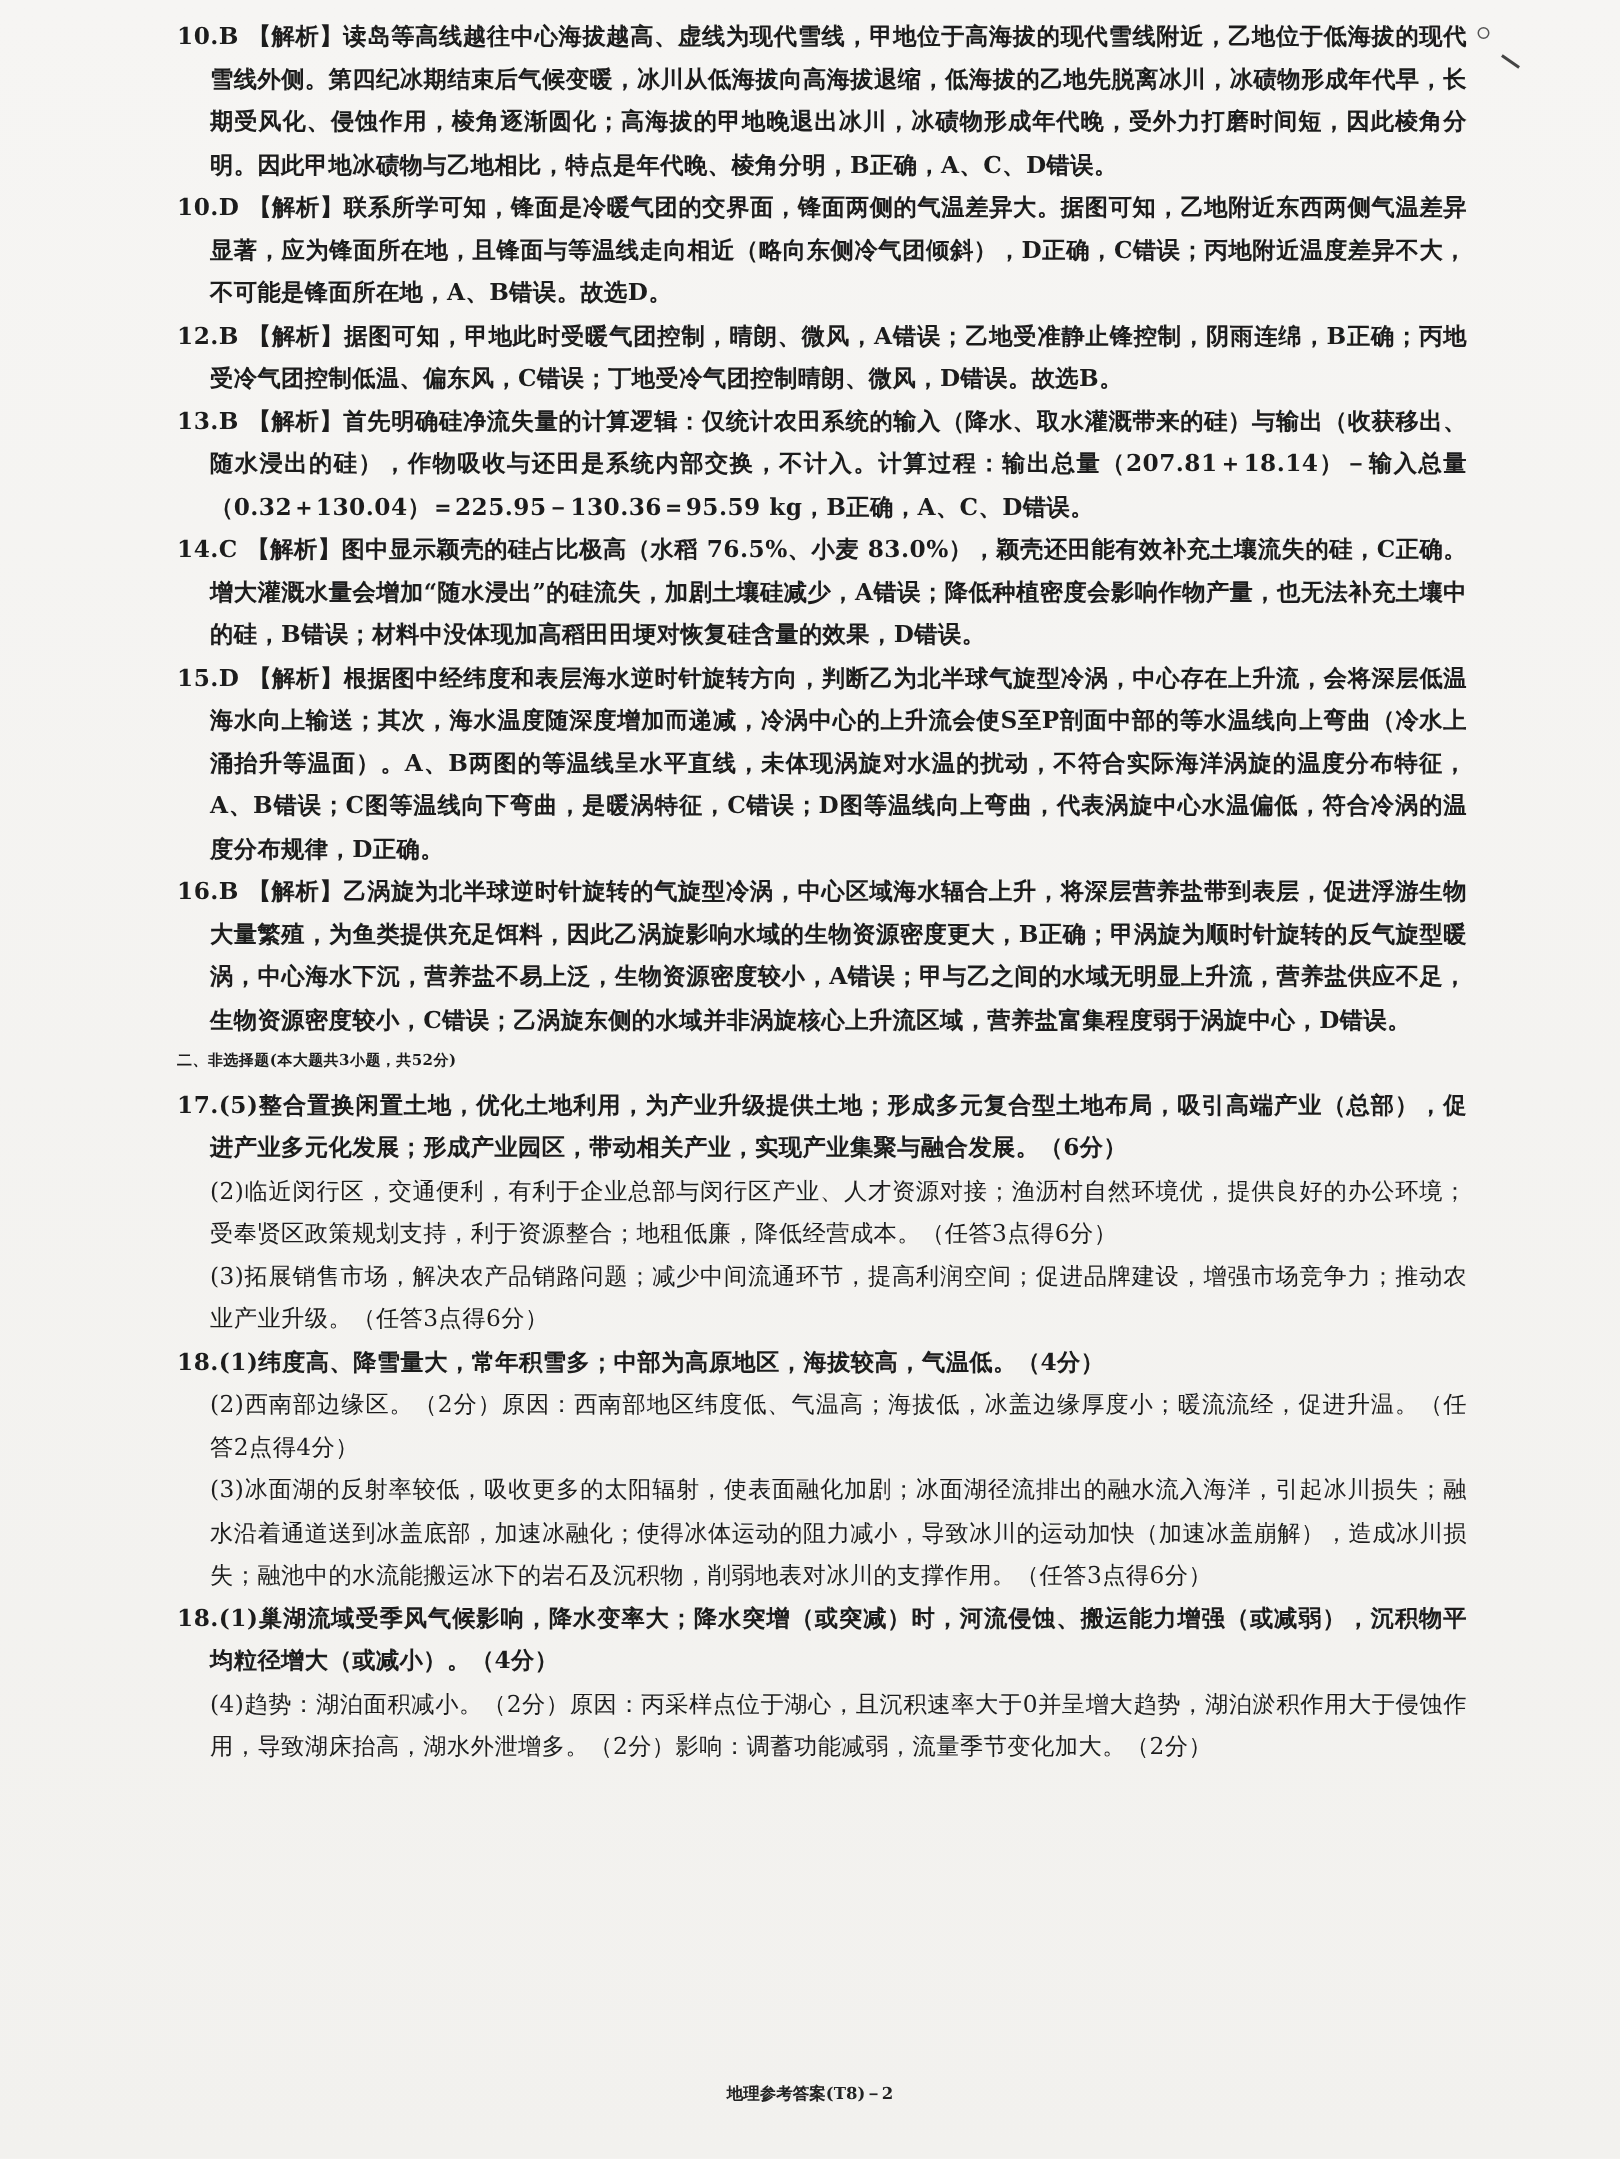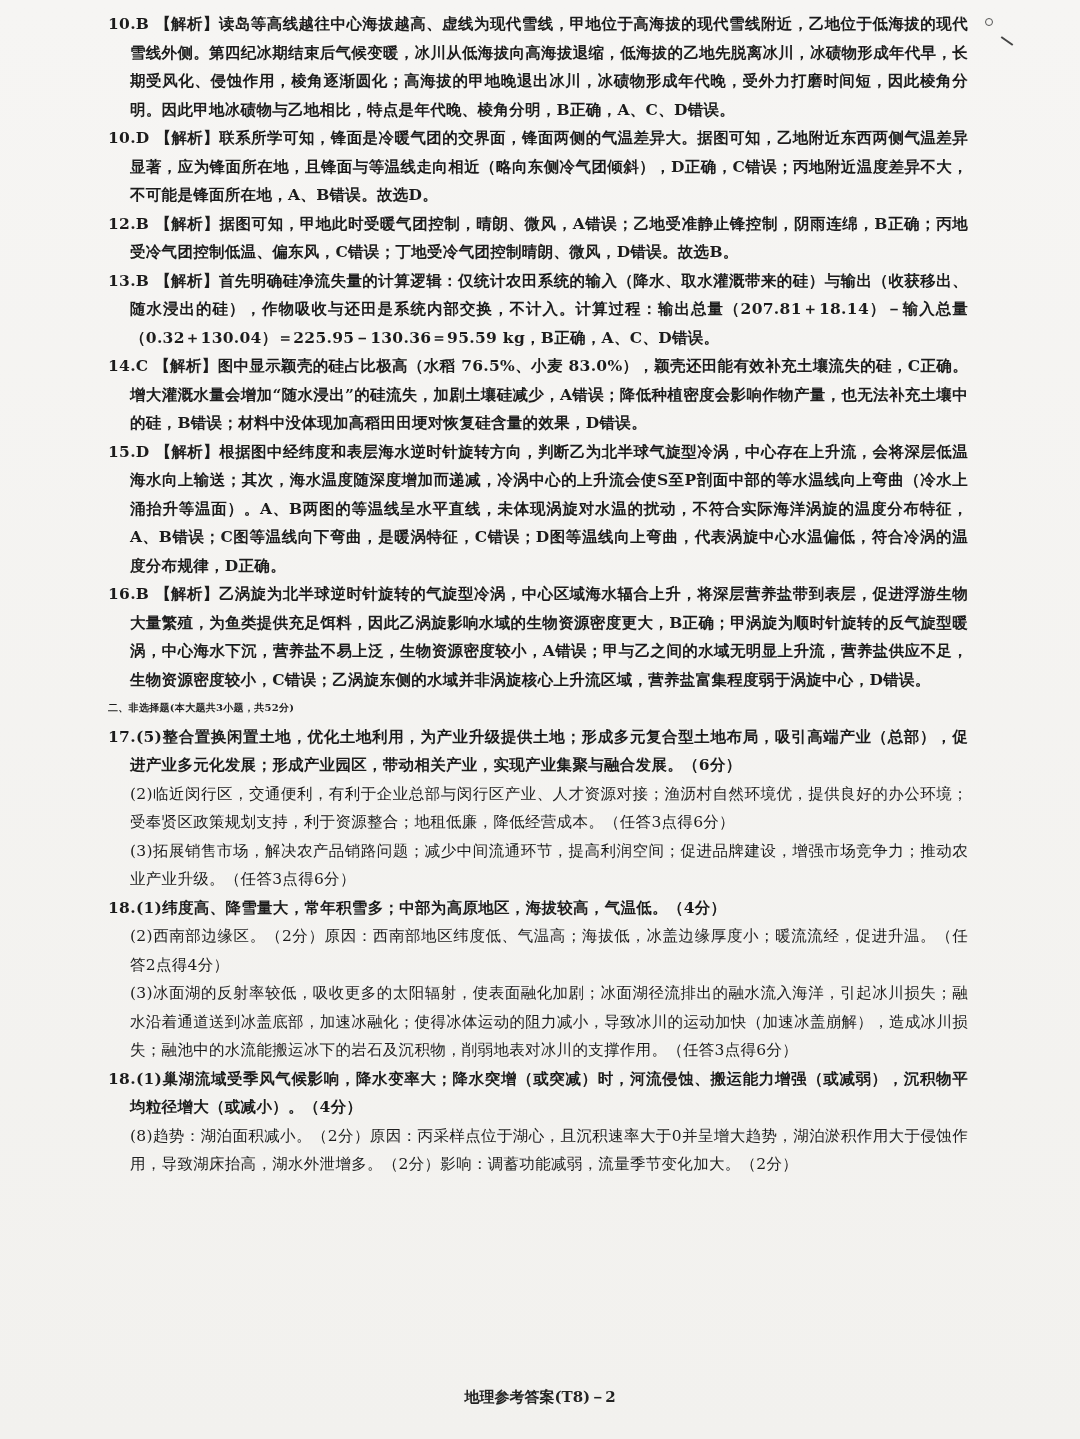--- a/index.html
+++ b/index.html
@@ -8,37 +8,37 @@
     background: #f4f3f1;
     font-family: "DejaVu Serif", "Liberation Serif", serif;
     color: #1c1c1c;
     position: relative;
   }
   .page {
     position: absolute; left: 0; top: 0; width: 1080px; height: 1439px;
     background: linear-gradient(180deg, #f6f5f3 0%, #f2f1ee 100%);
   }
   .content {
-    position: absolute; left: 108px; top: 10px; width: 860px;
+    position: absolute; left: 118px; top: 10px; width: 860px;
   }
   .q {
     font-size: 15.5px; line-height: 28.5px; font-weight: bold;
     text-align: justify; letter-spacing: 0.3px;
     padding-left: 22px; text-indent: -22px;
     margin: 0;
   }
   .q .tag { font-weight: bold; }
   .sub { padding-left: 22px; text-indent: 0; margin: 0;
     font-size: 15.5px; line-height: 28.5px; font-weight: normal; text-align: justify; letter-spacing: 0.3px; }
   .section {
     font-size: 10px; line-height: 28.5px; font-weight: bold; margin: 0; letter-spacing: 0.3px;
   }
   .footer {
     position: absolute; left: 0; width: 1080px; text-align: center;
-    font-size: 15px; font-weight: bold; color: #222;
+    font-size: 11px; font-weight: bold; color: #222;
   }
   .footer.l1 { top: 1388px; }
   .footer.l2 { top: 1440px; font-size: 17px; }
   .mark1 { position: absolute; left: 985px; top: 18px; width: 6px; height: 6px; border-radius: 50%; border: 1.5px solid #555; }
   .mark2 { position: absolute; left: 1000px; top: 40px; width: 14px; height: 2px; background: #444; transform: rotate(35deg); }
 </style>
 </head>
 <body>
 
 <div class="page">
@@ -63,19 +63,19 @@
     </div>
 
     <div>
       <p class="q"><span>18.</span><span>(1)纬度高、降雪量大，常年积雪多；中部为高原地区，海拔较高，气温低。（4分）</span></p>
       <p class="sub">(2)西南部边缘区。（2分）原因：西南部地区纬度低、气温高；海拔低，冰盖边缘厚度小；暖流流经，促进升温。（任答2点得4分）</p>
       <p class="sub">(3)冰面湖的反射率较低，吸收更多的太阳辐射，使表面融化加剧；冰面湖径流排出的融水流入海洋，引起冰川损失；融水沿着通道送到冰盖底部，加速冰融化；使得冰体运动的阻力减小，导致冰川的运动加快（加速冰盖崩解），造成冰川损失；融池中的水流能搬运冰下的岩石及沉积物，削弱地表对冰川的支撑作用。（任答3点得6分）</p>
     </div>
 
     <div>
       <p class="q"><span>18.</span><span>(1)巢湖流域受季风气候影响，降水变率大；降水突增（或突减）时，河流侵蚀、搬运能力增强（或减弱），沉积物平均粒径增大（或减小）。（4分）</span></p>
-      <p class="sub">(8)趋势：湖泊面积减小。（2分）原因：丙采样点位于湖心，且沉积速率大于0并呈增大趋势，湖泊淤积作用大于侵蚀作用，导致湖床抬高，湖水外泄增多。（2分）影响：调蓄功能减弱，流量季节变化加大。（2分）</p>
+      <p class="sub">(4)趋势：湖泊面积减小。（2分）原因：丙采样点位于湖心，且沉积速率大于0并呈增大趋势，湖泊淤积作用大于侵蚀作用，导致湖床抬高，湖水外泄增多。（2分）影响：调蓄功能减弱，流量季节变化加大。（2分）</p>
     </div>
   </div>
 
   <div class="footer l1">地理参考答案(T8)－2</div>
   <div class="footer l2">第24页　共24页</div>
 </div>
 
 </body></html>

